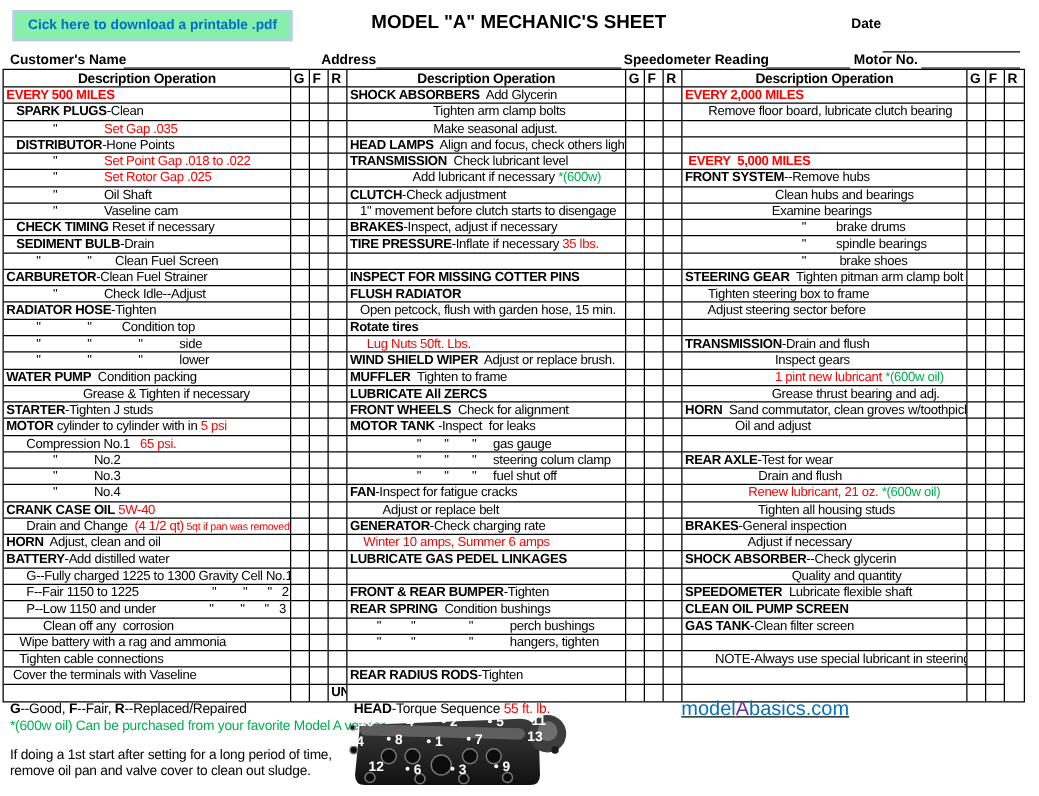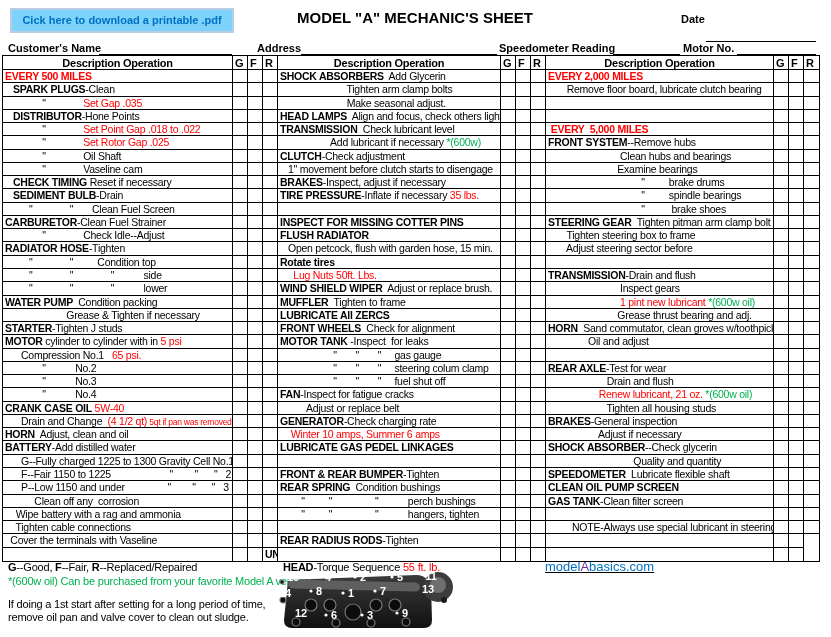--- a/index.html
+++ b/index.html
@@ -1,20 +1,20 @@
 <!DOCTYPE html>
 <html><head>
 <meta charset="utf-8">
 <style>
   html,body{margin:0;padding:0;background:#fff;}
   .page{position:relative;width:831px;height:637px;background:#fff;overflow:hidden;
         font-family:"Liberation Sans",sans-serif;color:#000;}
   
   .dl-btn{position:absolute;left:10px;top:8px;width:220px;height:21px;
-          border:2px solid #b8cce4;background:#7dd3fc;color:#0070C0;font-weight:bold;
+          border:2px solid #b8cce4;background:#86efac;color:#0070C0;font-weight:bold;
           font-size:11px;line-height:21px;text-align:center;cursor:pointer;}
   
   .title{position:absolute;left:250px;top:9px;width:330px;text-align:center;
          font-size:15px;font-weight:bold;letter-spacing:0px;}
   
   .flabel{position:absolute;font-size:11px;font-weight:bold;white-space:pre;}
   .fline{position:absolute;height:12px;border-bottom:1px solid #000;}
   
   .tbl{position:absolute;left:2px;top:55px;display:grid;
        grid-template-columns:230px 15px 15px 15px 223px 15px 15px 15px 228px 15px 15px 15px;
@@ -32,21 +32,21 @@
   .s-n{}
   .s-b{font-weight:bold;}
   .s-r{color:#FF0000;}
   .s-rb{color:#FF0000;font-weight:bold;}
   .s-g{color:#00B050;}
   .s-rs{color:#FF0000;font-size:8.5px;}
   .s-blue{color:#0070C0;}
   .s-purple{color:#7030A0;}
   
   .fnote{position:absolute;font-size:11px;white-space:pre;letter-spacing:-0.2px;}
-  .link{position:absolute;font-size:13px;text-decoration:underline;cursor:pointer;white-space:pre;}
+  .link{position:absolute;font-size:16px;text-decoration:underline;cursor:pointer;white-space:pre;}
   .head-svg{position:absolute;left:278px;top:570px;}
 </style>
 </head>
 <body>
 
 <div class="page">
 
   <div class="dl-btn">Cick here to download a printable .pdf</div>
   <div class="title">MODEL "A" MECHANIC'S SHEET</div>
 

